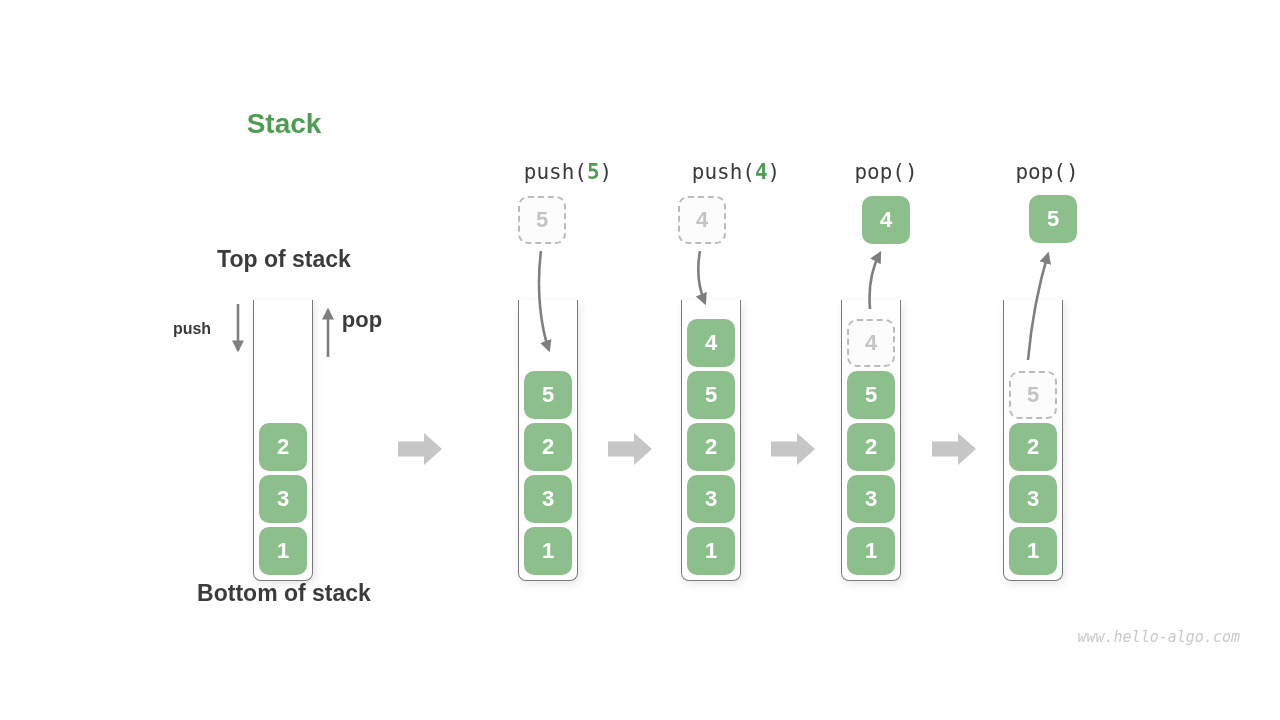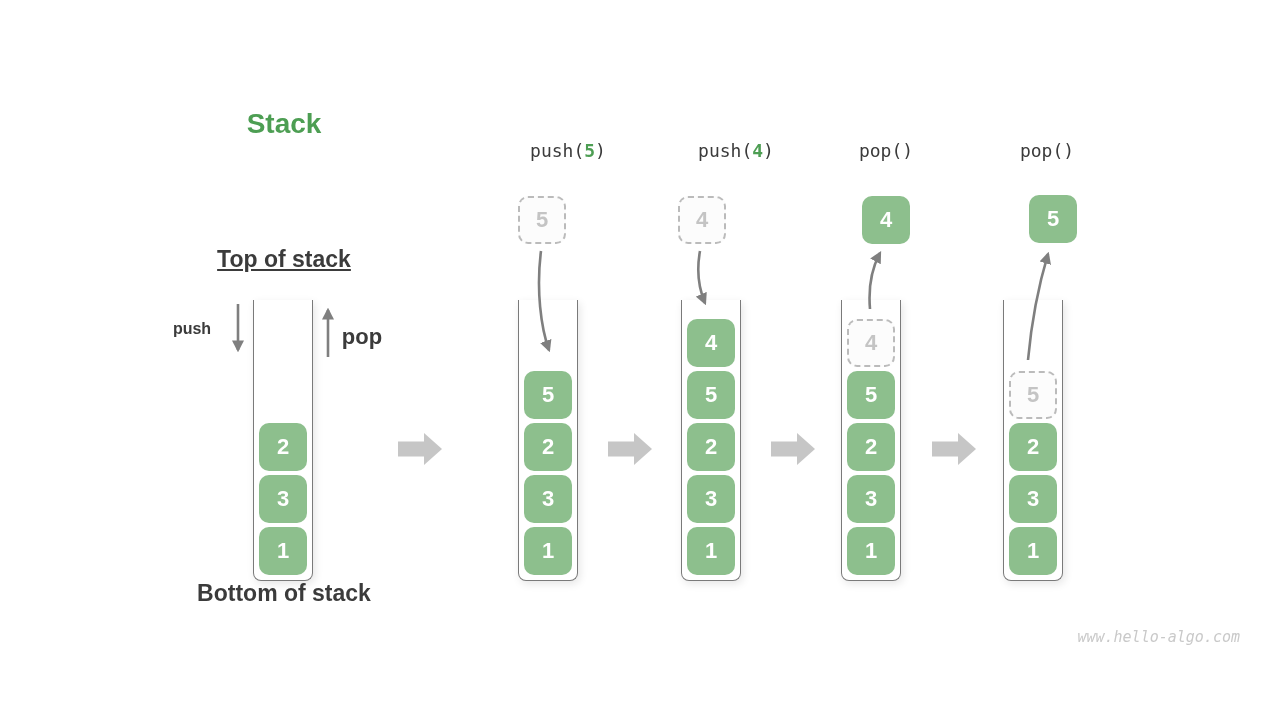--- a/index.html
+++ b/index.html
@@ -9,27 +9,27 @@
     font-family: "Liberation Sans", sans-serif; overflow:hidden;
   }
   .title {
     position:absolute; left:284px; top:108px; transform:translateX(-50%);
     font-size:28px; font-weight:bold; color:#4d9e53; white-space:nowrap;
   }
   .lbl {
     position:absolute; transform:translateX(-50%); white-space:nowrap;
     font-weight:bold; color:#3b3b3b; font-size:23px;
   }
-  .top-label    { left:284px; top:246px;text-decoration:underline; }
+  .top-label    { left:284px; top:246px; }
   .bottom-label { left:284px; top:580px; }
   .push-label   { left:192px; top:320px; font-size:16px; }
-  .pop-label    { left:362px; top:324px; font-size:22px; }
+  .pop-label    { left:362px; top:307px; font-size:22px; }
   .op {
-    position:absolute; top:140px; transform:translateX(-50%); white-space:nowrap;
-    font-family:"DejaVu Sans Mono", monospace; font-size:18px; color:#3b3b3b;
+    position:absolute; top:160px; transform:translateX(-50%); white-space:nowrap;
+    font-family:"DejaVu Sans Mono", monospace; font-size:21px; color:#3b3b3b;
   }
   .op .g { color:#4d9e53; font-weight:bold; }
   .stack-container {
     position:absolute; top:300px; width:60px; height:281px;
     border-left:1.5px solid #7a7a7a; border-right:1.5px solid #7a7a7a;
     border-bottom:1.5px solid #7a7a7a;
     border-radius:0 0 8px 8px;
     background:#ffffff;
     box-shadow:2px 3px 8px rgba(0,0,0,0.10);
   }

